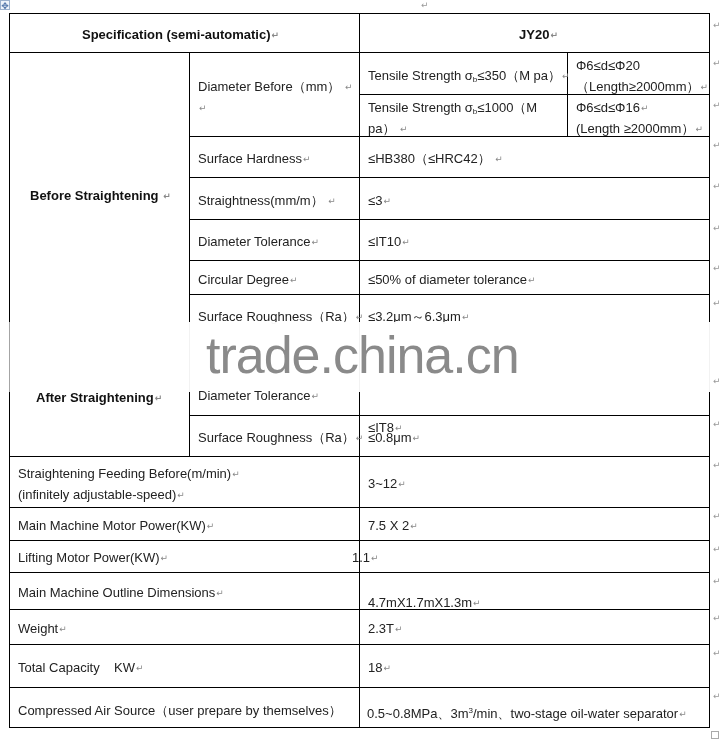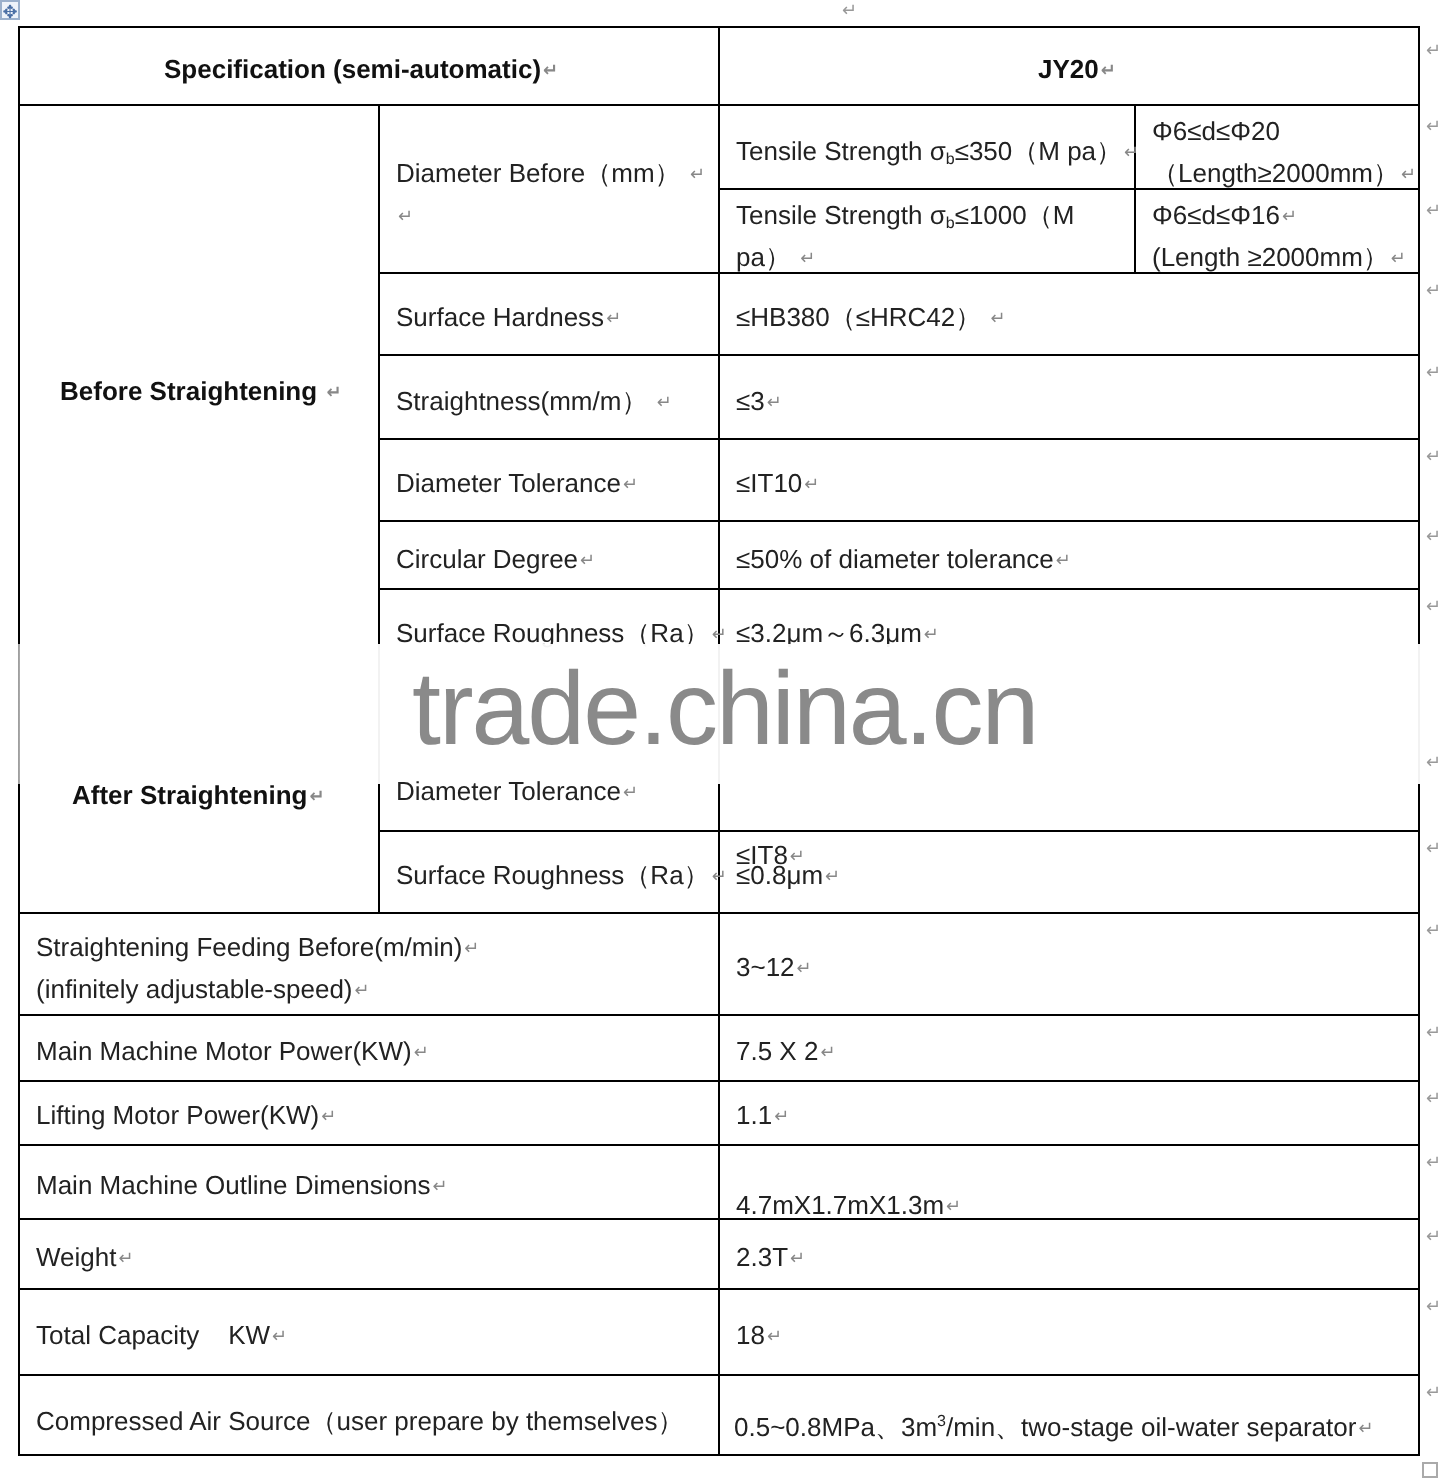--- a/index.html
+++ b/index.html
@@ -108,21 +108,21 @@
   <div class="cell" style="left:368px;top:425px;"><span>≤0.8μm</span><span class="pm">↵</span></div>
 
   <div class="cell" style="left:18px;top:461px;"><span>Straightening Feeding Before(m/min)</span><span class="pm">↵</span></div>
   <div class="cell" style="left:18px;top:482px;"><span>(infinitely adjustable-speed)</span><span class="pm">↵</span></div>
   <div class="cell" style="left:368px;top:471px;"><span>3~12</span><span class="pm">↵</span></div>
 
   <div class="cell" style="left:18px;top:513px;"><span>Main Machine Motor Power(KW)</span><span class="pm">↵</span></div>
   <div class="cell" style="left:368px;top:513px;"><span>7.5 X 2</span><span class="pm">↵</span></div>
 
   <div class="cell" style="left:18px;top:545px;"><span>Lifting Motor Power(KW)</span><span class="pm">↵</span></div>
-  <div class="cell" style="left:368px;top:545px;"><span>1.1</span><span class="pm">↵</span></div>
+  <div class="cell" style="left:352px;top:545px;"><span>1.1</span><span class="pm">↵</span></div>
 
   <div class="cell" style="left:18px;top:580px;"><span>Main Machine Outline Dimensions</span><span class="pm">↵</span></div>
   <div class="cell" style="left:368px;top:580px;margin-top:10px;"><span>4.7mX1.7mX1.3m</span><span class="pm">↵</span></div>
 
   <div class="cell" style="left:18px;top:616px;text-align:center;"><span>Weight</span><span class="pm">↵</span></div>
   <div class="cell" style="left:368px;top:616px;"><span>2.3T</span><span class="pm">↵</span></div>
 
   <div class="cell" style="left:18px;top:655px;white-space:pre;"><span>Total Capacity    KW</span><span class="pm">↵</span></div>
   <div class="cell" style="left:368px;top:655px;"><span>18</span><span class="pm">↵</span></div>
 

